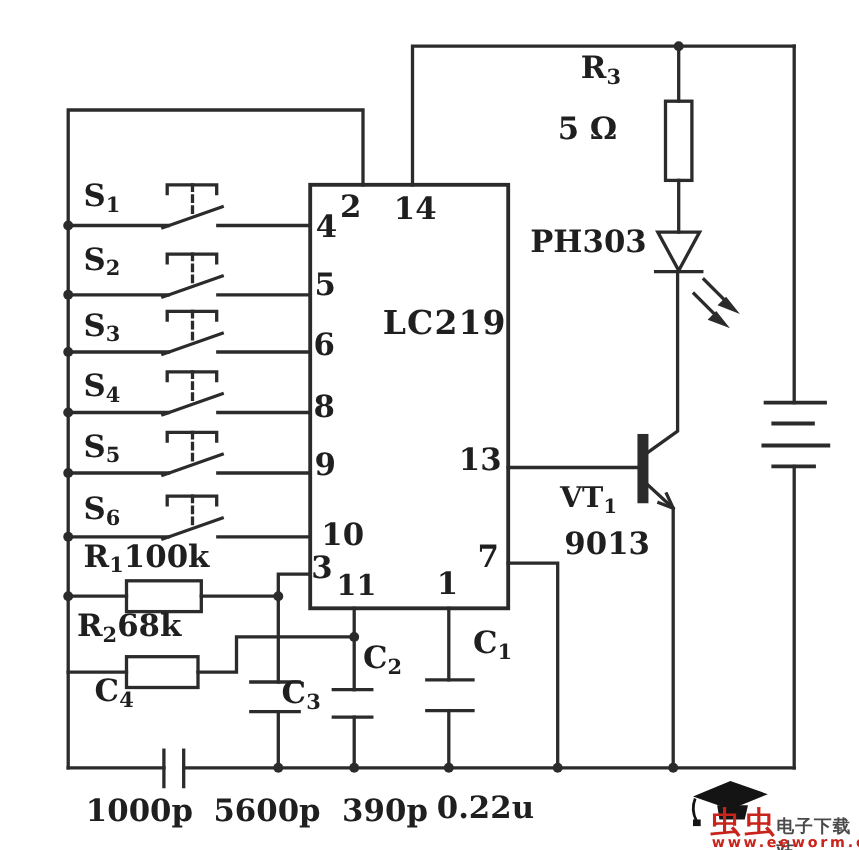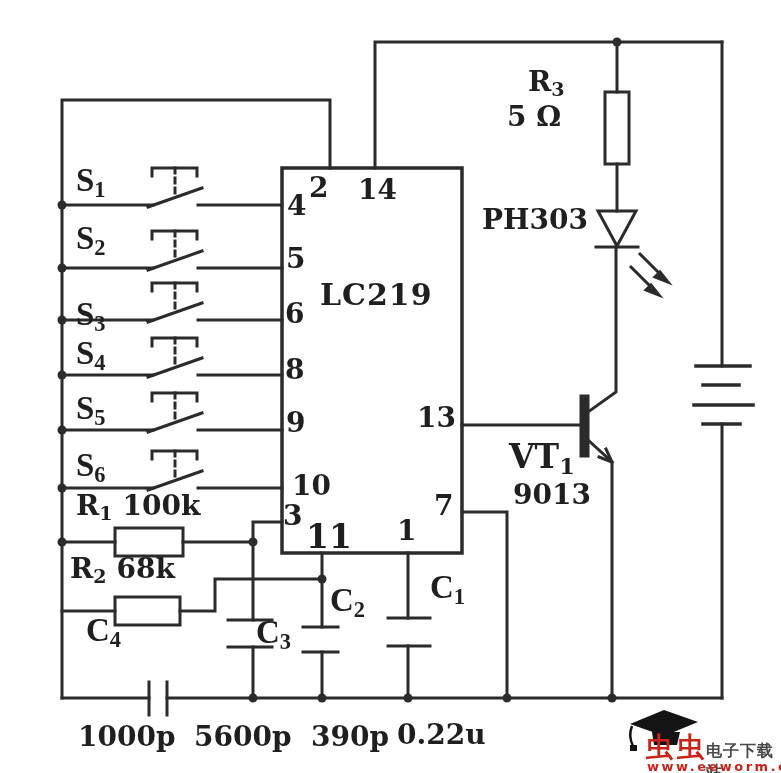--- a/index.html
+++ b/index.html
@@ -1,25 +1,25 @@
 <!DOCTYPE html>
 <html><head>
 <meta charset="utf-8">
 <style>
   html,body{margin:0;padding:0;background:#ffffff;}
   #stage{position:relative;width:781px;height:773px;background:#ffffff;overflow:hidden;
          font-family:"DejaVu Serif", "Liberation Serif", serif;}
   svg{position:absolute;left:0;top:0;}
   .lbl{position:absolute;font-weight:700;color:#1f1f1f;white-space:nowrap;line-height:1;}
-  .fs26{font-size:33px;}
-  .fs27{font-size:33px;font-family:Liberation Serif, serif;}
+  .fs26{font-size:26px;}
+  .fs27{font-size:28px;}
   .fs28{font-size:28px;}
   .fs30{font-size:30px;letter-spacing:1px;}
   .sub{font-size:0.68em;vertical-align:-0.28em;}
-  .val{margin-left:10px;}
+  .val{margin-left:0;}
   .wm-cn{position:absolute;font-family:"DejaVu Sans","Liberation Sans",sans-serif;font-weight:700;}
   .wm-red{color:#c8241b;}
   .wm-gray{color:#4a4a4a;}
 </style>
 </head>
 <body>
 
 <div id="stage">
 
   <svg width="781" height="773" viewBox="0 0 781 773">
@@ -189,37 +189,37 @@
       <circle cx="253" cy="698" r="4.5"></circle>
         <circle cx="322" cy="698" r="4.5"></circle>
       <circle cx="408" cy="698" r="4.5"></circle>
         <circle cx="507" cy="698" r="4.5"></circle>
       <circle cx="612" cy="698" r="4.5"></circle>
     </g>
   </svg>
 
   <div class="lbl fs27" style="left:76px;top:164px"><span>S</span><span class="sub">1</span></div>
   <div class="lbl fs27" style="left:76px;top:222px"><span>S</span><span class="sub">2</span></div>
-  <div class="lbl fs27" style="left:76px;top:298px"><span>S</span><span class="sub">3</span></div>
+  <div class="lbl fs27" style="left:76px;top:282px"><span>S</span><span class="sub">3</span></div>
   <div class="lbl fs27" style="left:76px;top:337px"><span>S</span><span class="sub">4</span></div>
   <div class="lbl fs27" style="left:76px;top:392px"><span>S</span><span class="sub">5</span></div>
   <div class="lbl fs27" style="left:76px;top:449px"><span>S</span><span class="sub">6</span></div>
 
   <div class="lbl fs28" style="left:76px;top:492px"><span>R</span><span class="sub">1</span><span class="val">100k</span></div>
   <div class="lbl fs28" style="left:70px;top:555px"><span>R</span><span class="sub">2</span><span class="val">68k</span></div>
-  <div class="lbl fs28" style="left:528px;top:68px"><span>R</span><span class="sub">3</span></div>
+  <div class="lbl fs28" style="left:528px;top:48px"><span>R</span><span class="sub">3</span></div>
   <div class="lbl fs28" style="left:507px;top:103px"><span>5 Ω</span></div>
 
   <div class="lbl fs28" style="left:482px;top:206px">PH303</div>
 
   <div class="lbl fs26" style="left:509px;top:440px"><span>VT</span><span class="sub">1</span></div>
   <div class="lbl fs28" style="left:513px;top:481px">9013</div>
 
 
-  <div class="lbl fs30" style="left:320px;top:280px">LC219</div>
+  <div class="lbl fs30" style="left:348px;top:280px">LC219</div>
   <div class="lbl fs28" style="left:309px;top:174px">2</div>
   <div class="lbl fs28" style="left:358px;top:176px">14</div>
   <div class="lbl fs28" style="left:287px;top:192px">4</div>
   <div class="lbl fs28" style="left:286px;top:245px">5</div>
   <div class="lbl fs28" style="left:285px;top:300px">6</div>
   <div class="lbl fs28" style="left:285px;top:356px">8</div>
   <div class="lbl fs28" style="left:286px;top:409px">9</div>
   <div class="lbl fs28" style="left:292px;top:472px">10</div>
   <div class="lbl fs28" style="left:283px;top:502px">3</div>
   <div class="lbl fs26" style="left:306px;top:520px">11</div>

